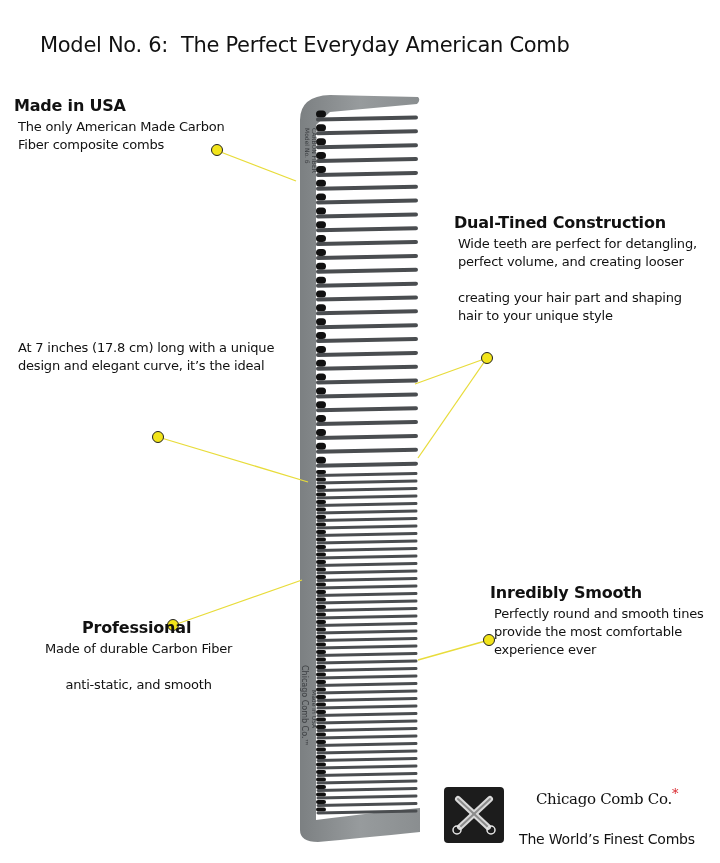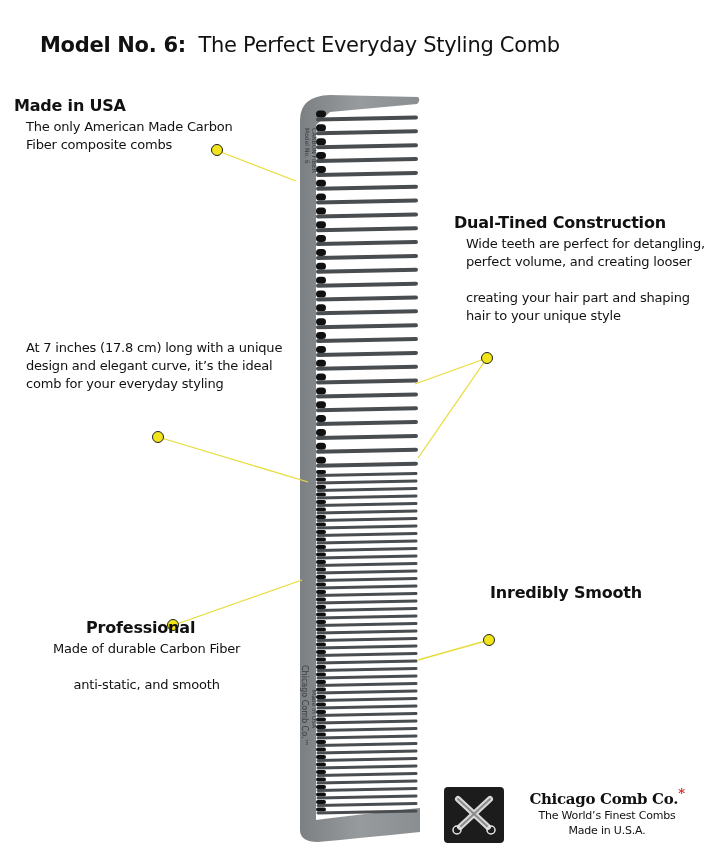--- a/index.html
+++ b/index.html
@@ -1,38 +1,38 @@
 <!DOCTYPE html>
 <html><head>
 <meta charset="utf-8">
 <style>
   html, body { margin:0; padding:0; }
   body { width:720px; height:863px; background:#ffffff; position:relative; overflow:hidden;
          font-family:"DejaVu Sans", sans-serif; color:#111; }
   .title { position:absolute; left:40px; top:33px; font-size:21px; white-space:nowrap; letter-spacing:-0.3px; }
-  .title b { font-weight:bold; }
+  .title b { font-weight:normal; }
   .title span.rest { font-weight:normal; }
   .callout { position:absolute; }
   .callout h3 { margin:0; font-size:16px; font-weight:bold; line-height:20px; letter-spacing:-0.2px; }
-  .callout p { margin:2px 0 0 12px; font-size:13px; line-height:18px; letter-spacing:-0.2px; }
+  .callout p { margin:2px 0 0 4px; font-size:13px; line-height:18px; letter-spacing:-0.2px; }
   .dot { position:absolute; width:12px; height:12px; border-radius:50%; background:#f2e41a;
          border:1.5px solid #222; box-sizing:border-box; }
   svg.overlay { position:absolute; left:0; top:0; }
   .logo-box { position:absolute; left:444px; top:787px; width:60px; height:56px; background:#1c1c1c; border-radius:4px; }
   .brand { position:absolute; left:512px; top:790px; width:190px; text-align:center; }
-  .brand .name { font-family:"DejaVu Serif", serif; font-weight:bold; font-size:15px; letter-spacing:-0.3px; }
+  .brand .name { font-family:"DejaVu Serif", serif; font-weight:normal; font-size:15px; letter-spacing:-0.3px; }
   .brand .name .star { color:#d8232a; font-size:13px; vertical-align:top; position:relative; top:-4px; }
-  .brand .tag { font-size:11px; line-height:15px; letter-spacing:-0.2px; }
+  .brand .tag { font-size:14px; line-height:15px; letter-spacing:-0.2px;margin-top:24px; }
 </style>
 </head>
 <body>
 
 <div class="title">
   <b>Model No. 6:</b>&nbsp;
-  <span class="rest">The Perfect Everyday Styling Comb</span>
+  <span class="rest">The Perfect Everyday American Comb</span>
 </div>
 
 <svg class="overlay" width="720" height="863">
   <defs>
     <linearGradient id="bodyGrad" x1="0" x2="1" y1="0" y2="0">
       <stop offset="0" stop-color="#7c8082"></stop>
       <stop offset="0.5" stop-color="#979b9d"></stop>
       <stop offset="1" stop-color="#8a8e90"></stop>
     </linearGradient>
   </defs>
@@ -224,26 +224,30 @@
     <br>
     <span>creating your hair part and shaping</span><br>
     <span>hair to your unique style</span>
   </p>
 </div>
 
 <div class="callout" style="left:14px;top:337px;">
   <p>
     <span>At 7 inches (17.8 cm) long with a unique</span><br>
     <span>design and elegant curve, it’s the ideal</span><br>
-    <span>comb for your everyday styling</span>
   </p>
 </div>
 
 <div class="callout" style="left:490px;top:583px;">
   <h3>Inredibly Smooth</h3>
+  <p>
+    <span>Perfectly round and smooth tines</span><br>
+    <span>provide the most comfortable</span><br>
+    <span>experience ever</span>
+  </p>
 </div>
 
 <div class="callout" style="left:41px;top:618px;text-align:center;">
   <h3>
     <span>Professional</span><br>
   </h3>
   <p>
     <span>Made of durable Carbon Fiber</span><br>
     <br>
     <span>anti-static, and smooth</span>

